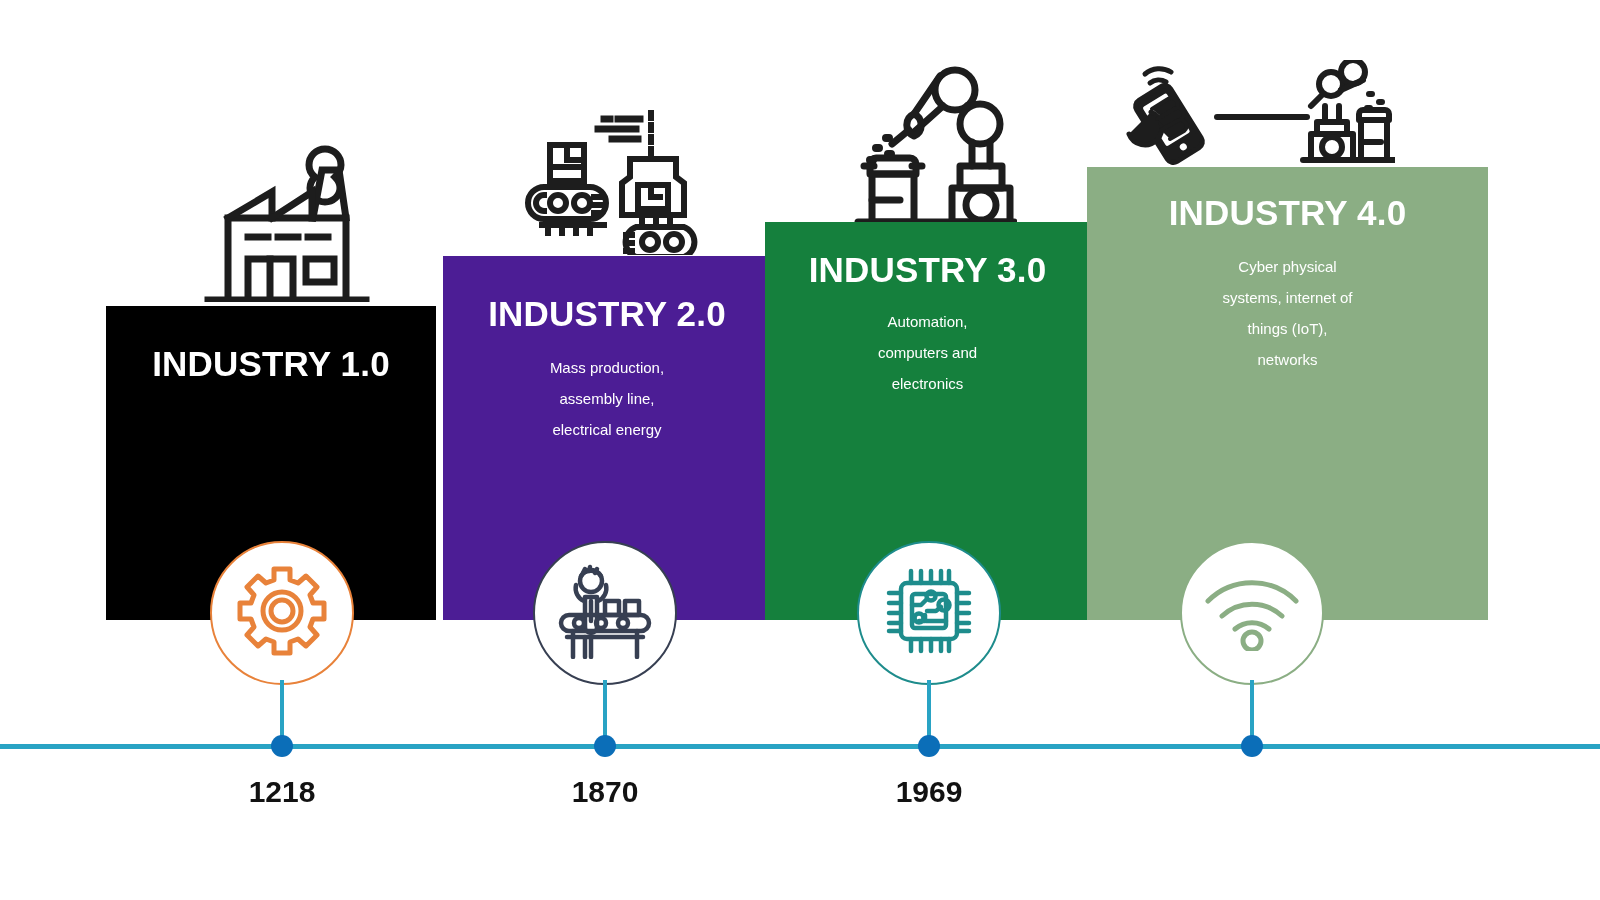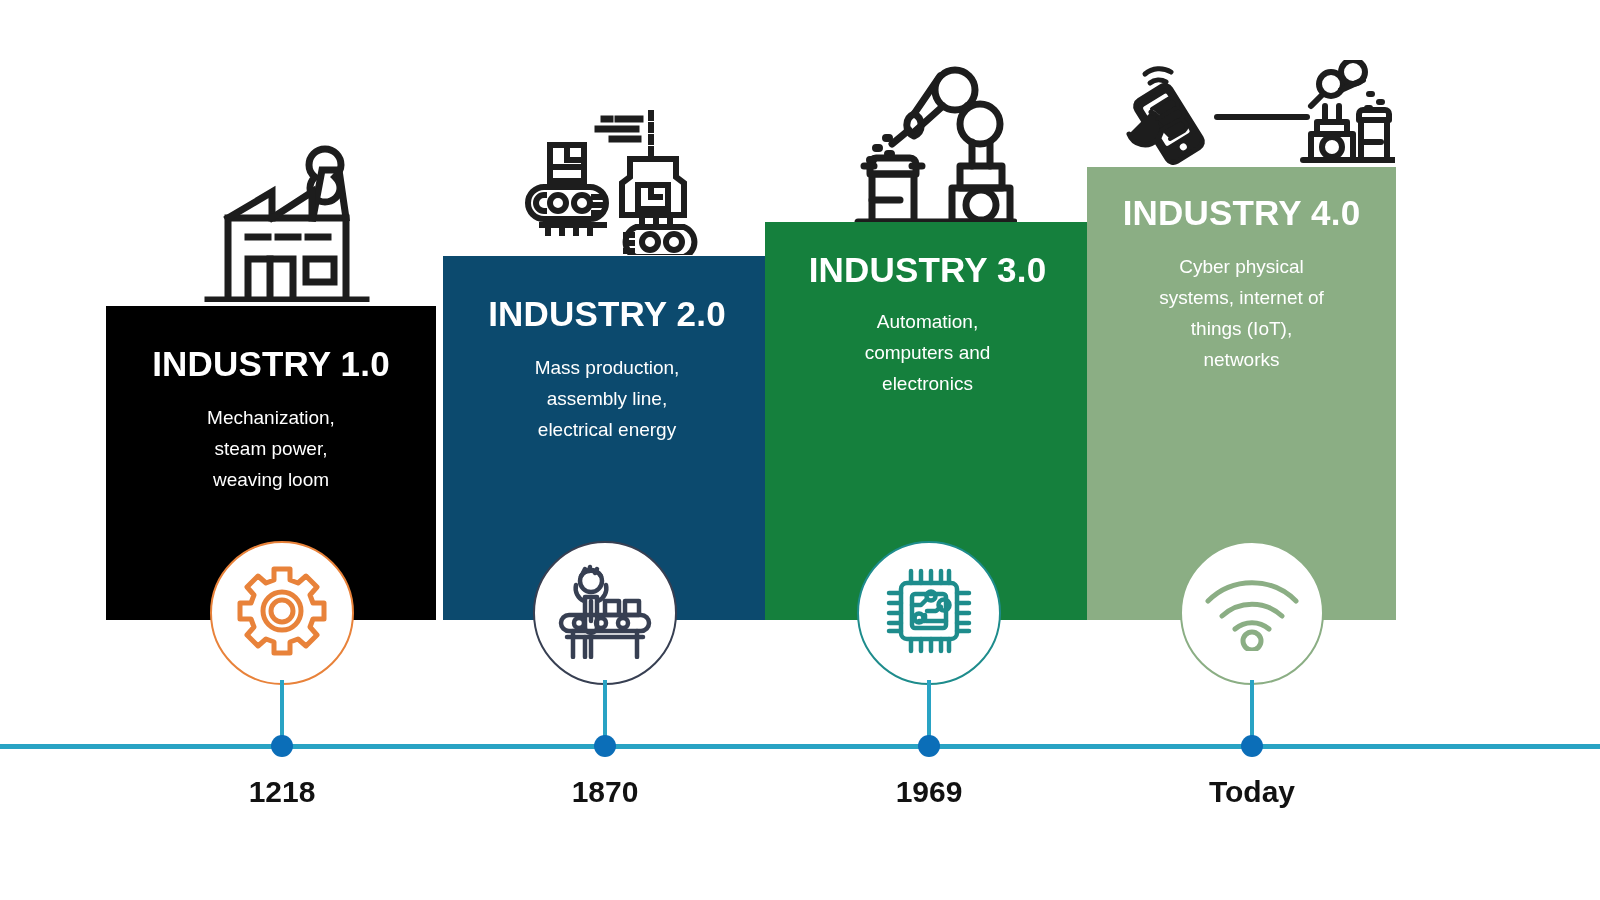--- a/index.html
+++ b/index.html
@@ -12,37 +12,37 @@
 
   
   .step{position:absolute;box-sizing:border-box;}
   .step .title{
     position:absolute;left:0;right:0;text-align:center;
     color:#ffffff;font-weight:bold;font-size:35px;letter-spacing:.2px;
     white-space:nowrap;
   }
   .step .desc{
     position:absolute;left:0;right:0;text-align:center;
-    color:#ffffff;font-size:19px;line-height:31px;font-weight:400;
+    color:#ffffff;font-size:15px;line-height:31px;font-weight:400;
     white-space:pre-line;
   }
 
   .step1{left:106px;top:306px;width:330px;height:314px;background:#000000;}
   .step1 .title{top:38px;}
   .step1 .desc{top:96px;}
 
-  .step2{left:443px;top:256px;width:328px;height:364px;background:#0c4a6e;}
+  .step2{left:443px;top:256px;width:328px;height:364px;background:#4c1d95;}
   .step2 .title{top:38px;}
   .step2 .desc{top:96px;text-align:center;}
 
   .step3{left:765px;top:222px;width:325px;height:398px;background:#15803d;}
   .step3 .title{top:28px;}
   .step3 .desc{top:84px;}
 
-  .step4{left:1087px;top:167px;width:309px;height:453px;background:#8BAE84;}
+  .step4{left:1087px;top:167px;width:401px;height:453px;background:#8BAE84;}
   .step4 .title{top:26px;}
   .step4 .desc{top:84px;}
 
   
   .badge{
     position:absolute;width:144px;height:144px;border-radius:50%;
     background:#ffffff;box-sizing:border-box;
     display:flex;align-items:center;justify-content:center;
   }
   .b1{left:210px;top:541px;border:2px solid #E8823A;}
@@ -196,23 +196,20 @@
         <path d="M256 60 L282 60 L282 100 L256 100 Z"></path>
         <path d="M258 50 L280 50 a4 4 0 0 1 4 4 L284 60 L254 60 L254 54 a4 4 0 0 1 4 -4 Z"></path>
         <path d="M256 82 L276 82"></path>
         <path d="M198 100 L290 100"></path>
       </g>
     </svg>
   </span>
 
   <div class="step step1">
     <div class="title">INDUSTRY 1.0</div>
-    <div class="desc">Mechanization,
-steam power,
-weaving loom</div>
   </div>
 
   <div class="step step2">
     <div class="title">INDUSTRY 2.0</div>
     <div class="desc">Mass production,
 assembly line,
 electrical energy</div>
   </div>
 
   <div class="step step3">
@@ -324,15 +321,14 @@
   <div class="tl-stem" style="left:1250px;top:680px;height:66px;"></div>
 
   <div class="tl-dot" style="left:271px;top:735px;"></div>
   <div class="tl-dot" style="left:594px;top:735px;"></div>
   <div class="tl-dot" style="left:918px;top:735px;"></div>
   <div class="tl-dot" style="left:1241px;top:735px;"></div>
 
   <div class="tl-label" style="left:182px;top:775px;">1218</div>
   <div class="tl-label" style="left:505px;top:775px;">1870</div>
   <div class="tl-label" style="left:829px;top:775px;">1969</div>
-  <div class="tl-label" style="left:1152px;top:775px;">Today</div>
 
 </div>
 
 </body></html>

